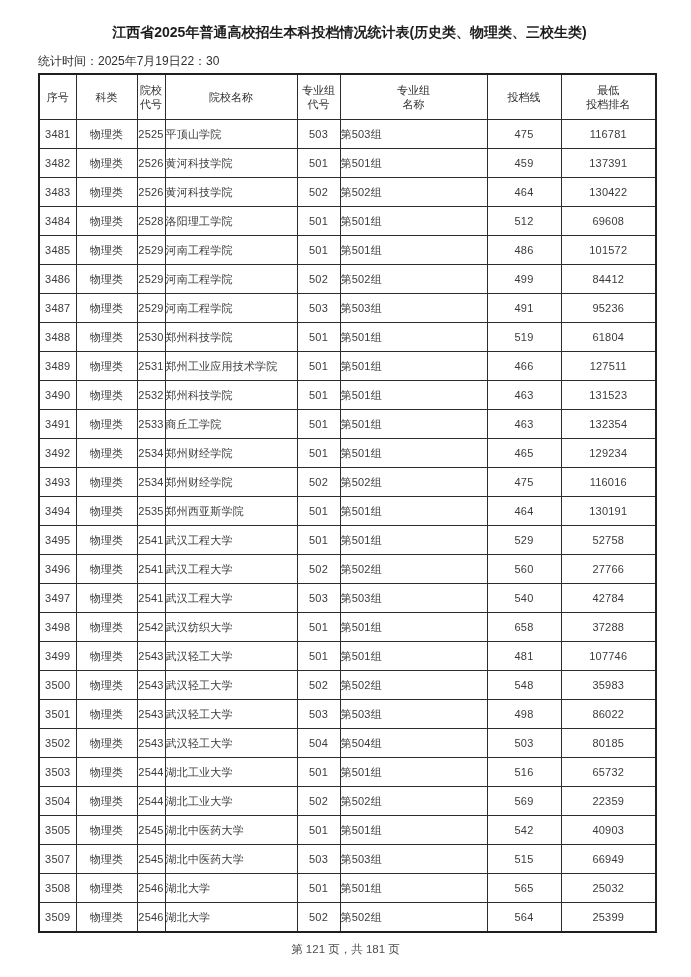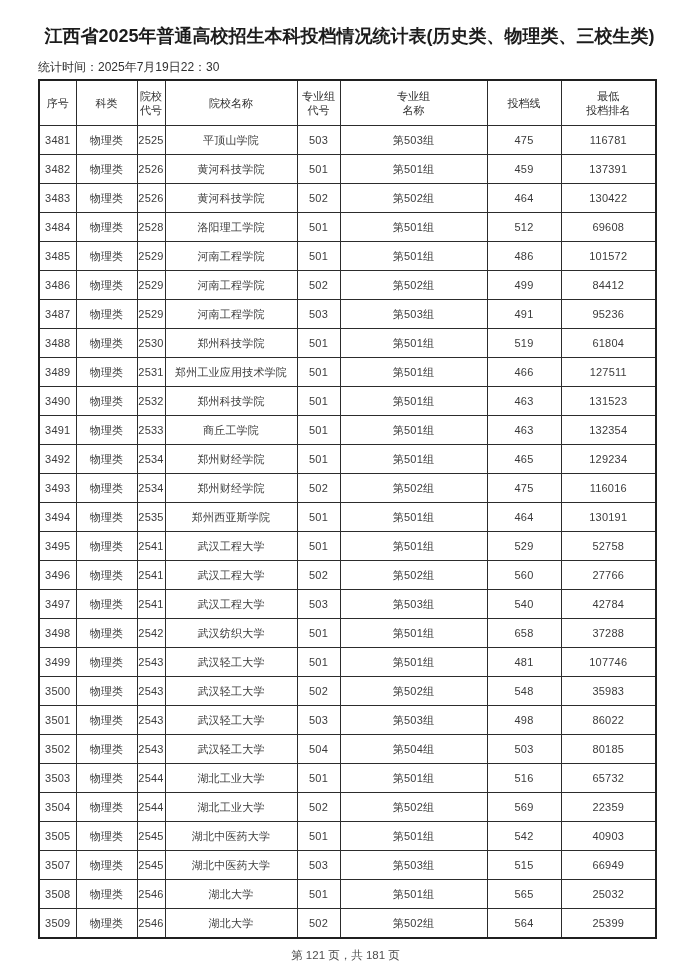--- a/index.html
+++ b/index.html
@@ -11,21 +11,21 @@
     width: 691px;
     height: 977px;
     overflow: hidden;
     position: relative;
     font-family: "Liberation Sans", sans-serif;
     -webkit-font-smoothing: antialiased;
   }
   .doc-title {
     margin: 24px 0 0 8px;
     text-align: center;
-    font-size: 18px;
+    font-size: 14px;
     font-weight: bold;
     color: #1c1c1c;
     white-space: nowrap;
   }
   .stat-time {
     margin: 11px 0 3px 38px;
     font-size: 12px;
     color: #2f2f2f;
   }
   table.report {
@@ -53,21 +53,21 @@
     white-space: pre-line;
     line-height: 14px;
   }
   table.report tbody td {
     height: 28px;
     vertical-align: middle;
     color: #3b3b3b;
     letter-spacing: 0.2px;
   }
   td.c-center { text-align: center; }
-  td.c-left   { text-align: center; padding-left: 3px; margin-left: 39px; }
+  td.c-left   { text-align: left; padding-left: 3px; margin-left: 39px; }
   td.cn       { color: #5a5a5a; letter-spacing: 0; }
   .page-footer {
     margin-top: 9px;
     text-align: center;
     font-size: 11.5px;
     color: #4e4e4e;
   }
 </style>
 </head>
 <body>

